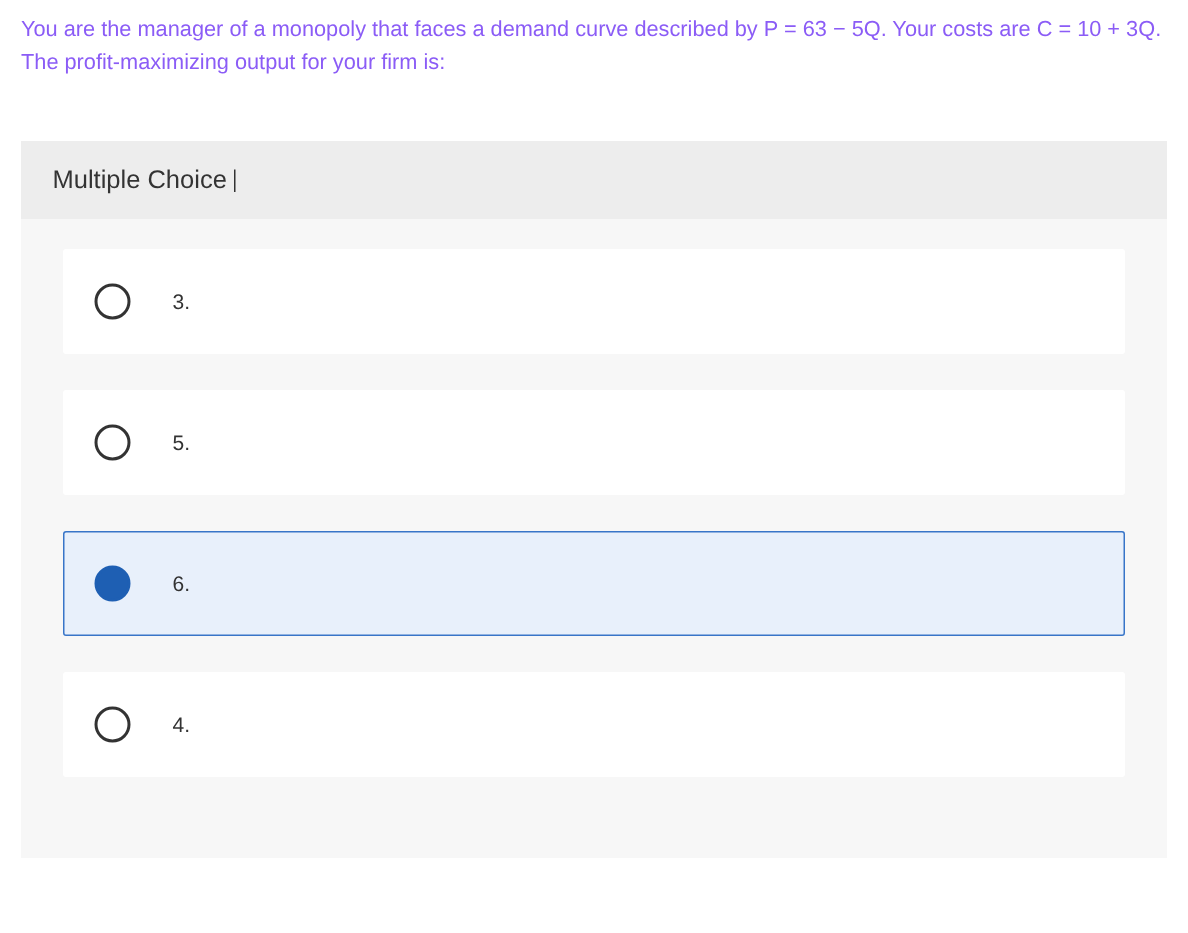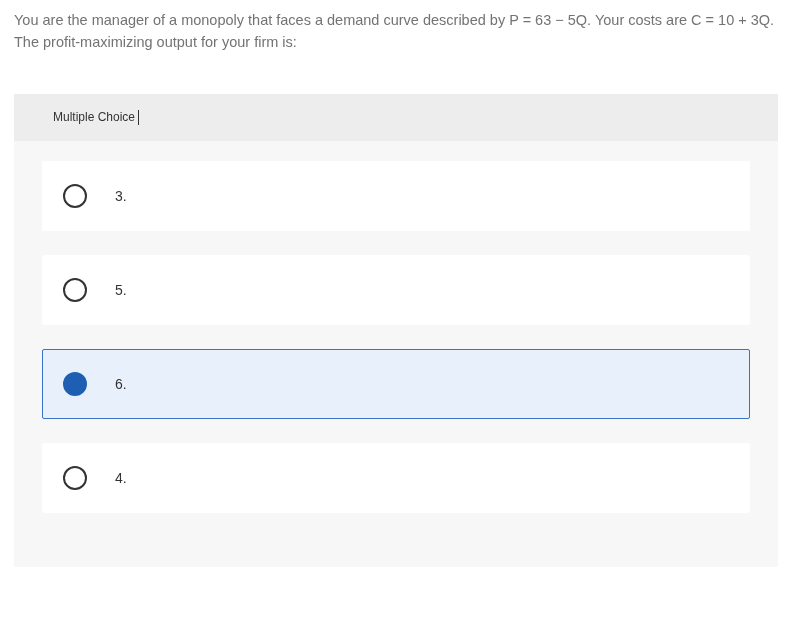--- a/index.html
+++ b/index.html
@@ -10,31 +10,31 @@
     body {
       font-family: Arial, Helvetica, sans-serif;
       background: #ffffff;
       width: 792px;
       height: 622px;
       padding: 10px 14px;
     }
     .question-text {
       font-size: 14.5px;
       line-height: 1.5;
-      color: #737373;
+      color: #8b5cf6;
       margin-bottom: 40px;
     }
     .mc-container {
       background: #f7f7f7;
       padding: 0 0 30px 0;
     }
     .mc-header {
       background: #ededed;
-      padding: 16px 39px;
-      font-size: 12px;
+      padding: 16px 21px;
+      font-size: 17px;
       color: #333333;
       position: relative;
     }
     .mc-header::after {
       content: '';
       display: inline-block;
       width: 1px;
       height: 15px;
       background: #333333;
       vertical-align: middle;

